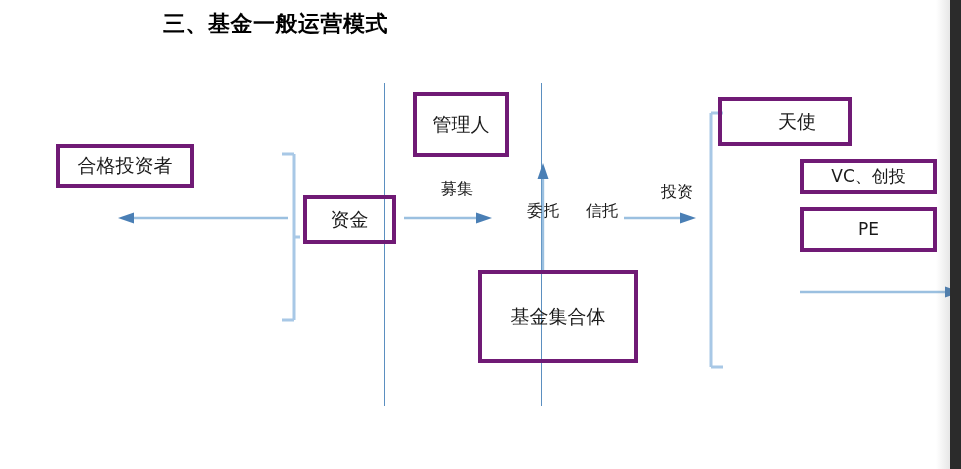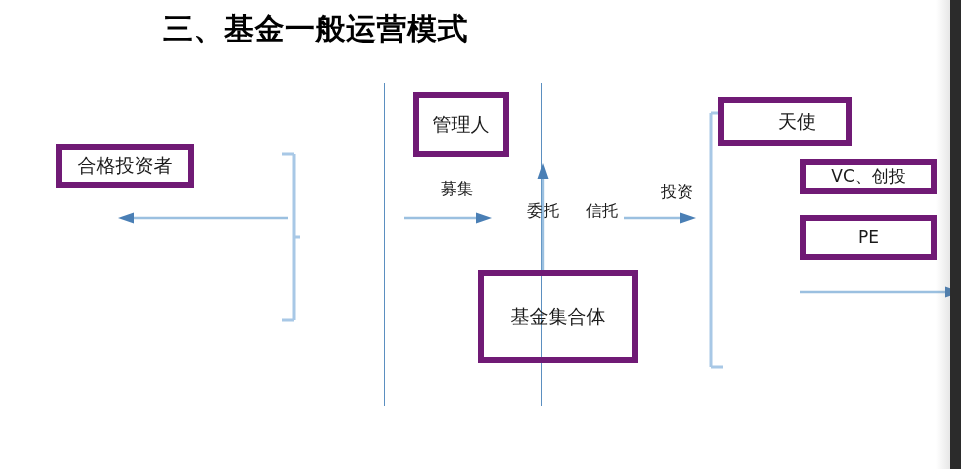--- a/index.html
+++ b/index.html
@@ -34,30 +34,30 @@
     height: 469px;
     background: linear-gradient(to right, rgba(255,255,255,0) 0%, rgba(120,120,120,0.18) 100%);
   }
   
   .title {
     position: absolute;
     left: 163px;
     top: 9px;
     font-family: "DejaVu Serif", "Liberation Serif", serif;
     font-weight: bold;
-    font-size: 30px;
+    font-size: 22px;
     letter-spacing: 0.5px;
     color: #000000;
     white-space: nowrap;
   }
   
   .node {
     position: absolute;
     box-sizing: border-box;
-    border: 6px solid #701a75;
+    border: 4px solid #701a75;
     background: transparent;
     display: flex;
     align-items: center;
     justify-content: center;
     color: #1a1a1a;
     font-size: 19px;
     line-height: 1.25;
     text-align: center;
     white-space: pre-line;
   }
@@ -107,20 +107,21 @@
       <polygon points="0,6 16,0.5 16,11.5" fill="#4a7fb5"></polygon>
     </svg>
   </div>
 
   <div class="bracket" style="left:278px; top:152px; width:22px; height:170px;">
     <svg width="22" height="170" viewBox="0 0 22 170">
       <path d="M4 2 L16 2 M16 2 L16 168 M4 168 L16 168 M16 85 L22 85" stroke="#a8c8e6" stroke-width="3" fill="none"></path>
     </svg>
   </div>
 
+  <div class="node" style="left:303px; top:195px; width:93px; height:49px;">资金</div>
 
   <div class="label" style="left:409px; top:179px;">募集</div>
   <div class="arrow" style="left:404px; top:212px; width:88px; height:12px;">
     <svg width="88" height="12" viewBox="0 0 88 12">
       <line x1="0" y1="6" x2="74" y2="6" stroke="#9bc0e0" stroke-width="2.4"></line>
       <polygon points="88,6 72,0.5 72,11.5" fill="#4a7fb5"></polygon>
     </svg>
   </div>
 
   <div class="node" style="left:413px; top:92px; width:96px; height:65px;">管理人</div>
@@ -149,21 +150,21 @@
     <svg width="22" height="258" viewBox="0 0 22 258">
       <path d="M18 2 L6 2 M6 2 L6 256 M18 256 L6 256" stroke="#a8c8e6" stroke-width="3" fill="none"></path>
     </svg>
   </div>
 
 
   <div class="node" style="left:718px; top:97px; width:134px; height:49px;padding-left:24px;">天使</div>
 
   <div class="node latin" style="left:800px; top:159px; width:137px; height:35px;">VC、创投</div>
 
-  <div class="node latin" style="left:800px; top:207px; width:137px; height:45px;margin-top:8px;">PE</div>
+  <div class="node latin" style="left:800px; top:207px; width:137px; height:45px;">PE</div>
 
   <div class="arrow" style="left:800px; top:286px; width:161px; height:12px;">
     <svg width="161" height="12" viewBox="0 0 161 12">
       <line x1="0" y1="6" x2="147" y2="6" stroke="#9bc0e0" stroke-width="2.4"></line>
       <polygon points="161,6 145,0.5 145,11.5" fill="#4a7fb5"></polygon>
     </svg>
   </div>
 
 
   <div class="edge-shade"></div>

